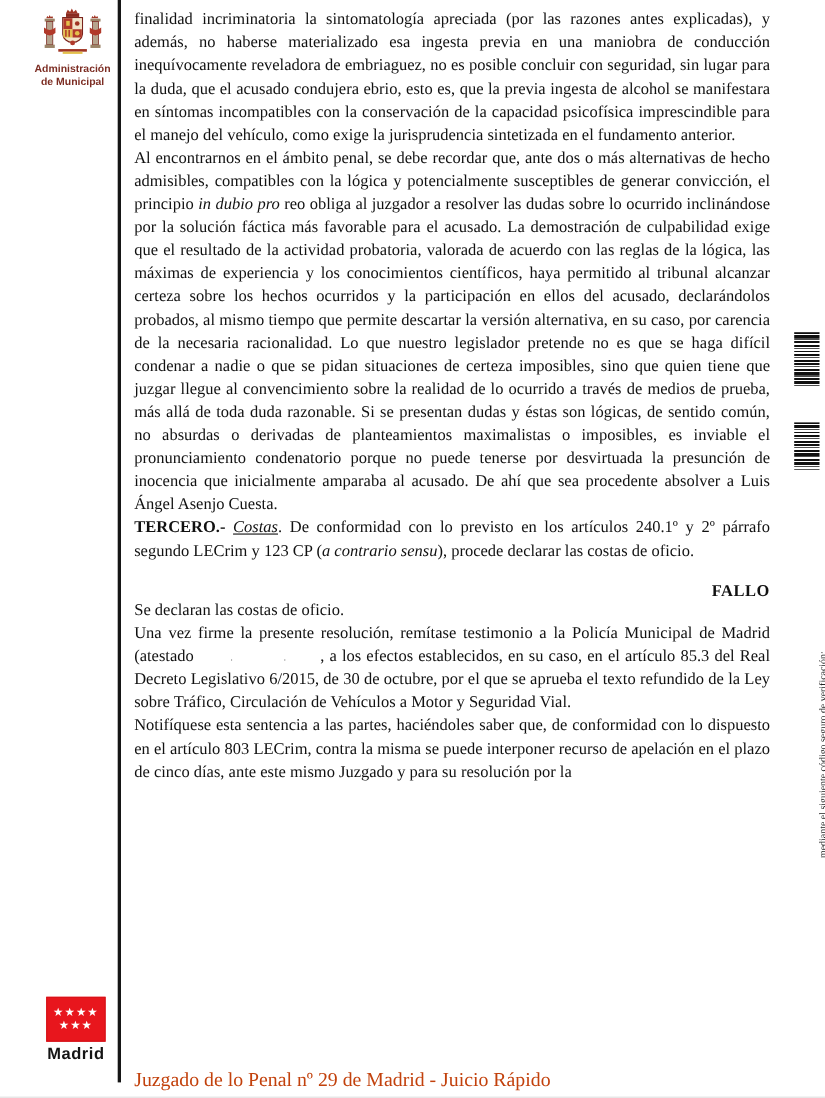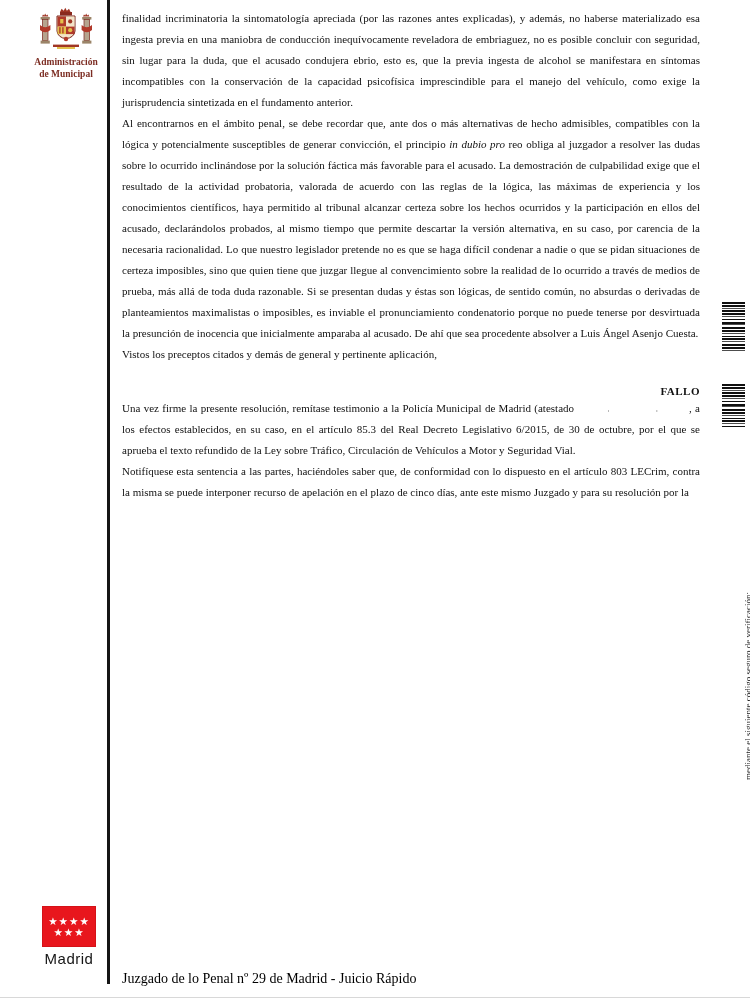--- a/index.html
+++ b/index.html
@@ -11,47 +11,47 @@
     font-family: "Liberation Serif", "DejaVu Serif", serif;
     color: #111;
   }
   .page { position: absolute; inset: 0; background: #fff; }
 
   
   .crest { position: absolute; left: 33px; top: 6px; width: 66px; height: 50px; }
   .org-label {
     position: absolute; left: 8px; top: 57px; width: 116px;
     text-align: center;
-    font-family: Liberation Serif, serif;
+    font-family: Liberation Sans, sans-serif;
     font-size: 9.5px; line-height: 11.5px; font-weight: bold;
     color: #7c2d23;
   }
   .vrule {
     position: absolute; left: 107px; top: 0; width: 3px; height: 984px;
     background: #161616;
   }
 
   
   .doc {
     position: absolute; left: 122px; top: 8px; width: 578px;
-    font-size: 11px; line-height: 21px;
+    font-size: 15px; line-height: 21px;
   }
   .para { text-align: justify; margin: 0; }
   .para + .para { }
   .para.center { text-align: right; margin-top: 16px; margin-bottom: -4px; letter-spacing: .5px; }
   .redacted-gap {
     display: inline-block; height: 2px; vertical-align: baseline;
     background:
       radial-gradient(circle at 30% 50%, rgba(0,0,0,.28) 0 .7px, transparent 1px),
       radial-gradient(circle at 72% 50%, rgba(0,0,0,.22) 0 .7px, transparent 1px);
   }
 
   .footer-court {
     position: absolute; left: 122px; top: 971px;
-    font-size: 14px; color: #000000; text-align: center;
+    font-size: 18px; color: #c2410c; text-align: center;
   }
   .bottom-hairline {
     position: absolute; left: 0; right: 0; bottom: 0; height: 1px;
     background: #d8d8d8;
   }
 
   
   .madrid-logo { position: absolute; left: 30px; top: 906px; width: 78px; text-align: center; }
   .madrid-flag {
     width: 54px; height: 41px; margin: 0 auto;
@@ -60,21 +60,21 @@
     box-shadow: 0 0 0 1px #d41218 inset;
   }
   .stars-row {
     color: #fff; font-size: 10.5px; line-height: 11px;
     letter-spacing: 1px; text-align: center;
     font-family: "DejaVu Sans", sans-serif;
   }
   .madrid-word {
     margin-top: 3px;
     font-family: "Liberation Sans", "DejaVu Sans", sans-serif;
-    font-weight: normal; font-size: 15px; letter-spacing: .5px; color: #151515;
+    font-weight: bold; font-size: 15px; letter-spacing: .5px; color: #151515;
   }
 
   
   .barcode {
     position: absolute; left: 722px; width: 23px;
     background: repeating-linear-gradient(180deg,
       #101010 0 1.6px, #ffffff 1.6px 2.8px,
       #101010 2.8px 4.9px, #ffffff 4.9px 5.7px,
       #4d4d4d 5.7px 6.7px, #ffffff 6.7px 8.4px);
   }
@@ -131,22 +131,23 @@
   <div class="org-label">
     <div>Administración</div>
     <div>de Municipal</div>
   </div>
 
   <div class="vrule"></div>
 
   <main class="doc">
       <p class="para"><span>finalidad incriminatoria la sintomatología apreciada (por las razones antes explicadas), y además, no haberse materializado esa ingesta previa en una maniobra de conducción inequívocamente reveladora de embriaguez, no es posible concluir con seguridad, sin lugar para la duda, que el acusado condujera ebrio, esto es, que la previa ingesta de alcohol se manifestara en síntomas incompatibles con la conservación de la capacidad psicofísica imprescindible para el manejo del vehículo, como exige la jurisprudencia sintetizada en el fundamento anterior.</span></p>
       <p class="para"><span>Al encontrarnos en el ámbito penal, se debe recordar que, ante dos o más alternativas de hecho admisibles, compatibles con la lógica y potencialmente susceptibles de generar convicción, el principio </span><span style="font-style: italic;">in dubio pro</span><span> reo obliga al juzgador a resolver las dudas sobre lo ocurrido inclinándose por la solución fáctica más favorable para el acusado. La demostración de culpabilidad exige que el resultado de la actividad probatoria, valorada de acuerdo con las reglas de la lógica, las máximas de experiencia y los conocimientos científicos, haya permitido al tribunal alcanzar certeza sobre los hechos ocurridos y la participación en ellos del acusado, declarándolos probados, al mismo tiempo que permite descartar la versión alternativa, en su caso, por carencia de la necesaria racionalidad. Lo que nuestro legislador pretende no es que se haga difícil condenar a nadie o que se pidan situaciones de certeza imposibles, sino que quien tiene que juzgar llegue al convencimiento sobre la realidad de lo ocurrido a través de medios de prueba, más allá de toda duda razonable. Si se presentan dudas y éstas son lógicas, de sentido común, no absurdas o derivadas de planteamientos maximalistas o imposibles, es inviable el pronunciamiento condenatorio porque no puede tenerse por desvirtuada la presunción de inocencia que inicialmente amparaba al acusado. De ahí que sea procedente absolver a Luis Ángel Asenjo Cuesta.</span></p>
-      <p class="para"><span>Vistos los preceptos citados y demás de general y pertinente aplicación,</span></p>
+      <p class="para"><span style="font-weight: bold;">TERCERO.-</span><span> </span><span style="font-style: italic; text-decoration: underline;">Costas</span><span>. De conformidad con lo previsto en los artículos 240.1º y 2º párrafo segundo LECrim y 123 CP (</span><span style="font-style: italic;">a contrario sensu</span><span>), procede declarar las costas de oficio.</span></p>
       <p class="para center"><span style="font-weight: bold;">FALLO</span></p>
+      <p class="para"><span>Se declaran las costas de oficio.</span></p>
       <p class="para"><span>Una vez firme la presente resolución, remítase testimonio a la Policía Municipal de Madrid (atestado</span><span class="redacted-gap" style="width: 115px;"></span><span>, a los efectos establecidos, en su caso, en el artículo 85.3 del Real Decreto Legislativo 6/2015, de 30 de octubre, por el que se aprueba el texto refundido de la Ley sobre Tráfico, Circulación de Vehículos a Motor y Seguridad Vial.</span></p>
       <p class="para"><span>Notifíquese esta sentencia a las partes, haciéndoles saber que, de conformidad con lo dispuesto en el artículo 803 LECrim, contra la misma se puede interponer recurso de apelación en el plazo de cinco días, ante este mismo Juzgado y para su resolución por la</span></p>
     </main>
 
   <div class="footer-court">Juzgado de lo Penal nº 29 de Madrid - Juicio Rápido</div>
   <div class="bottom-hairline"></div>
 
   <div class="madrid-logo">
     <div class="madrid-flag">
       <div class="stars-row">★★★★</div>

